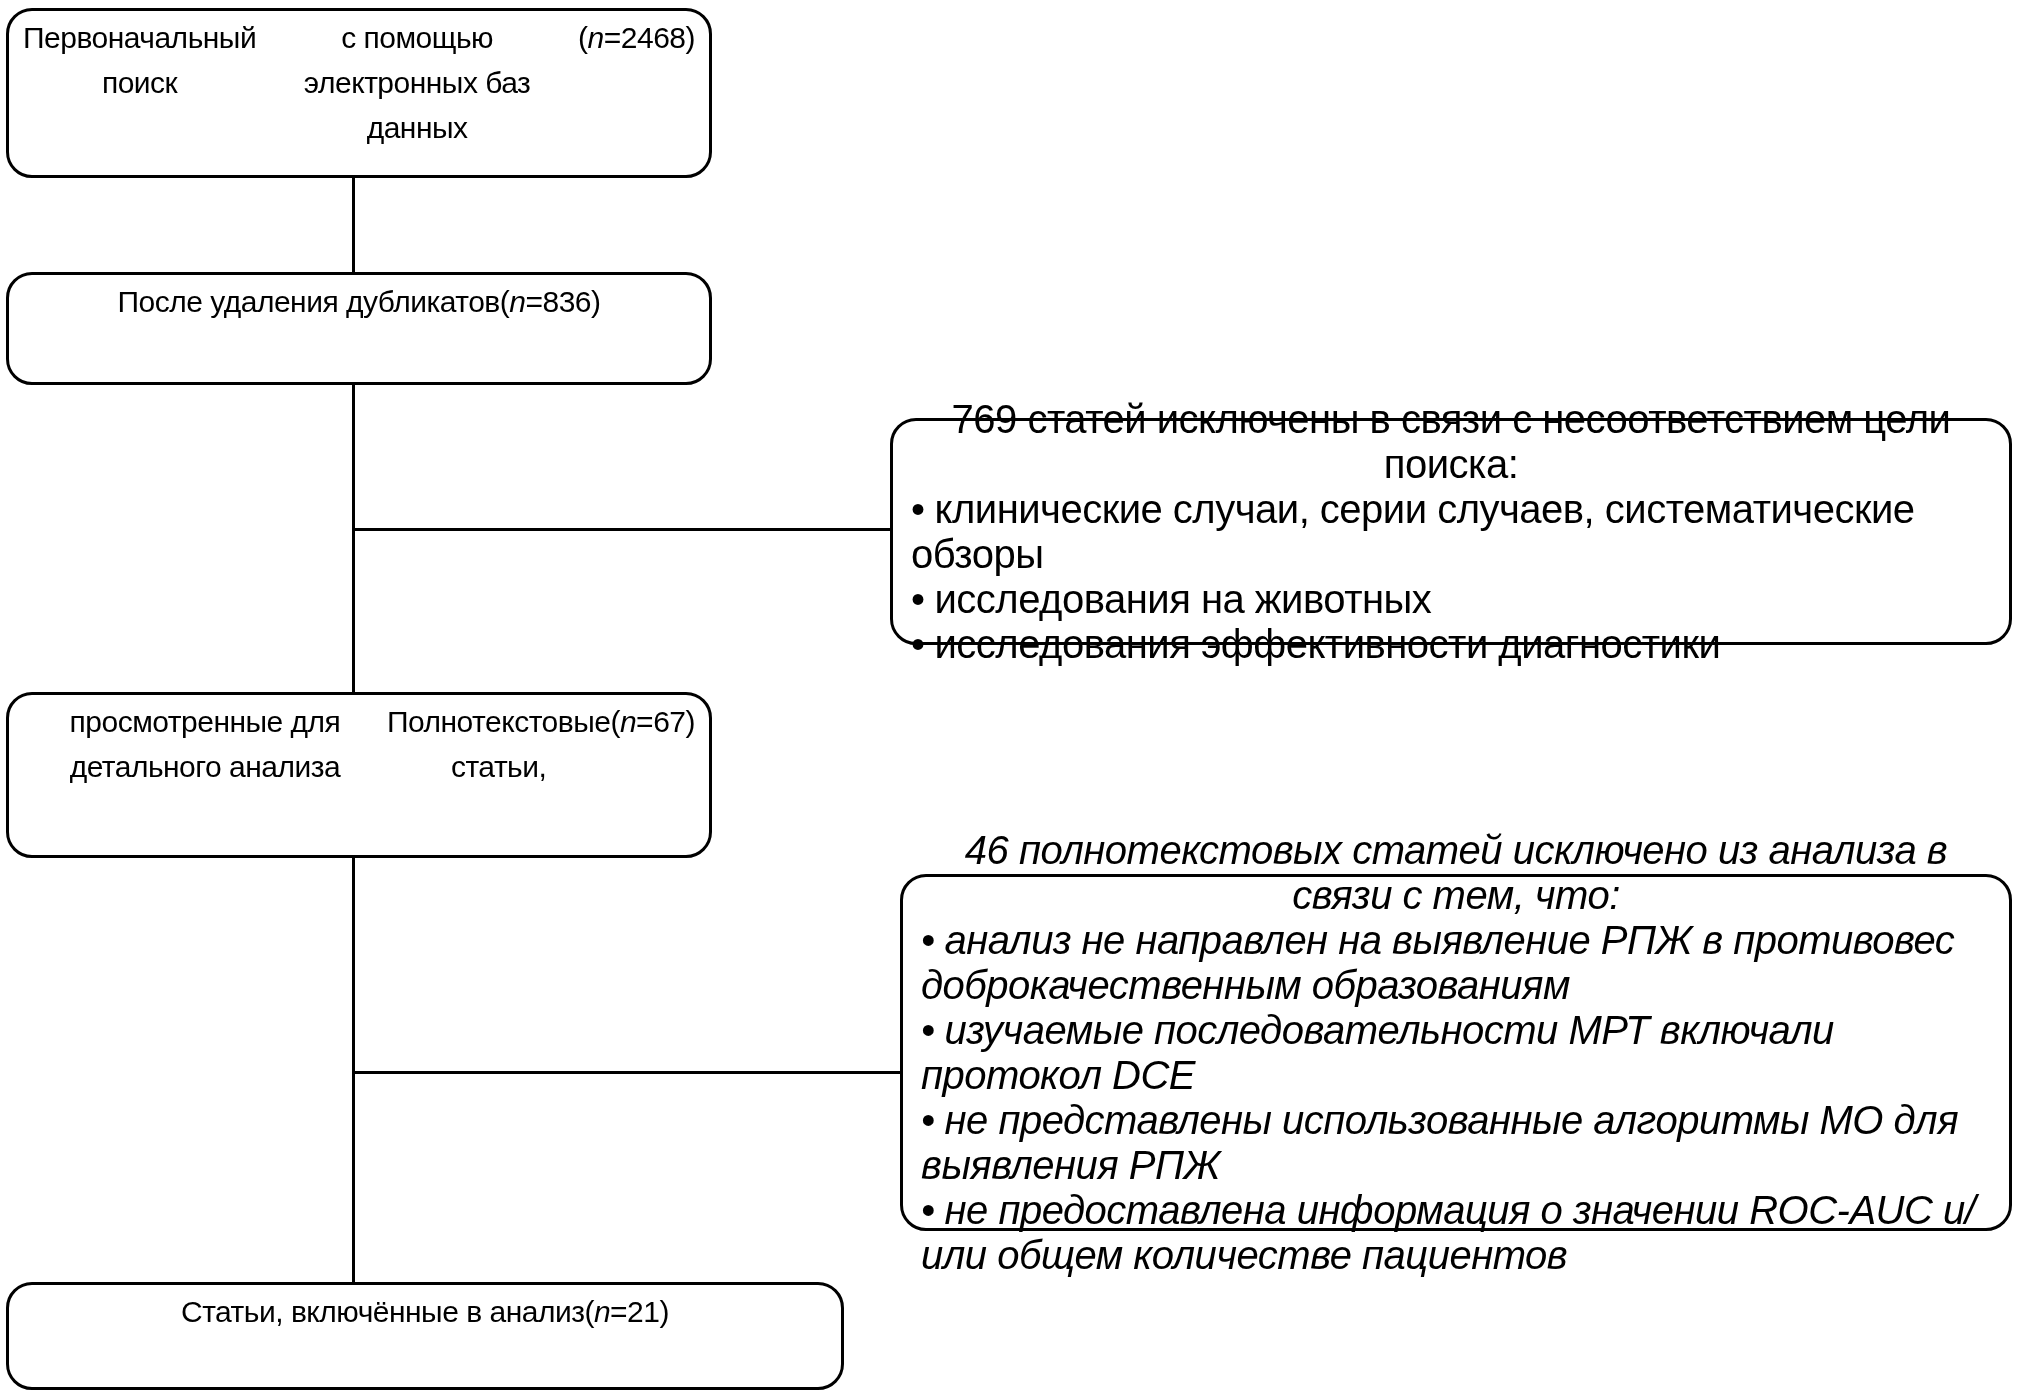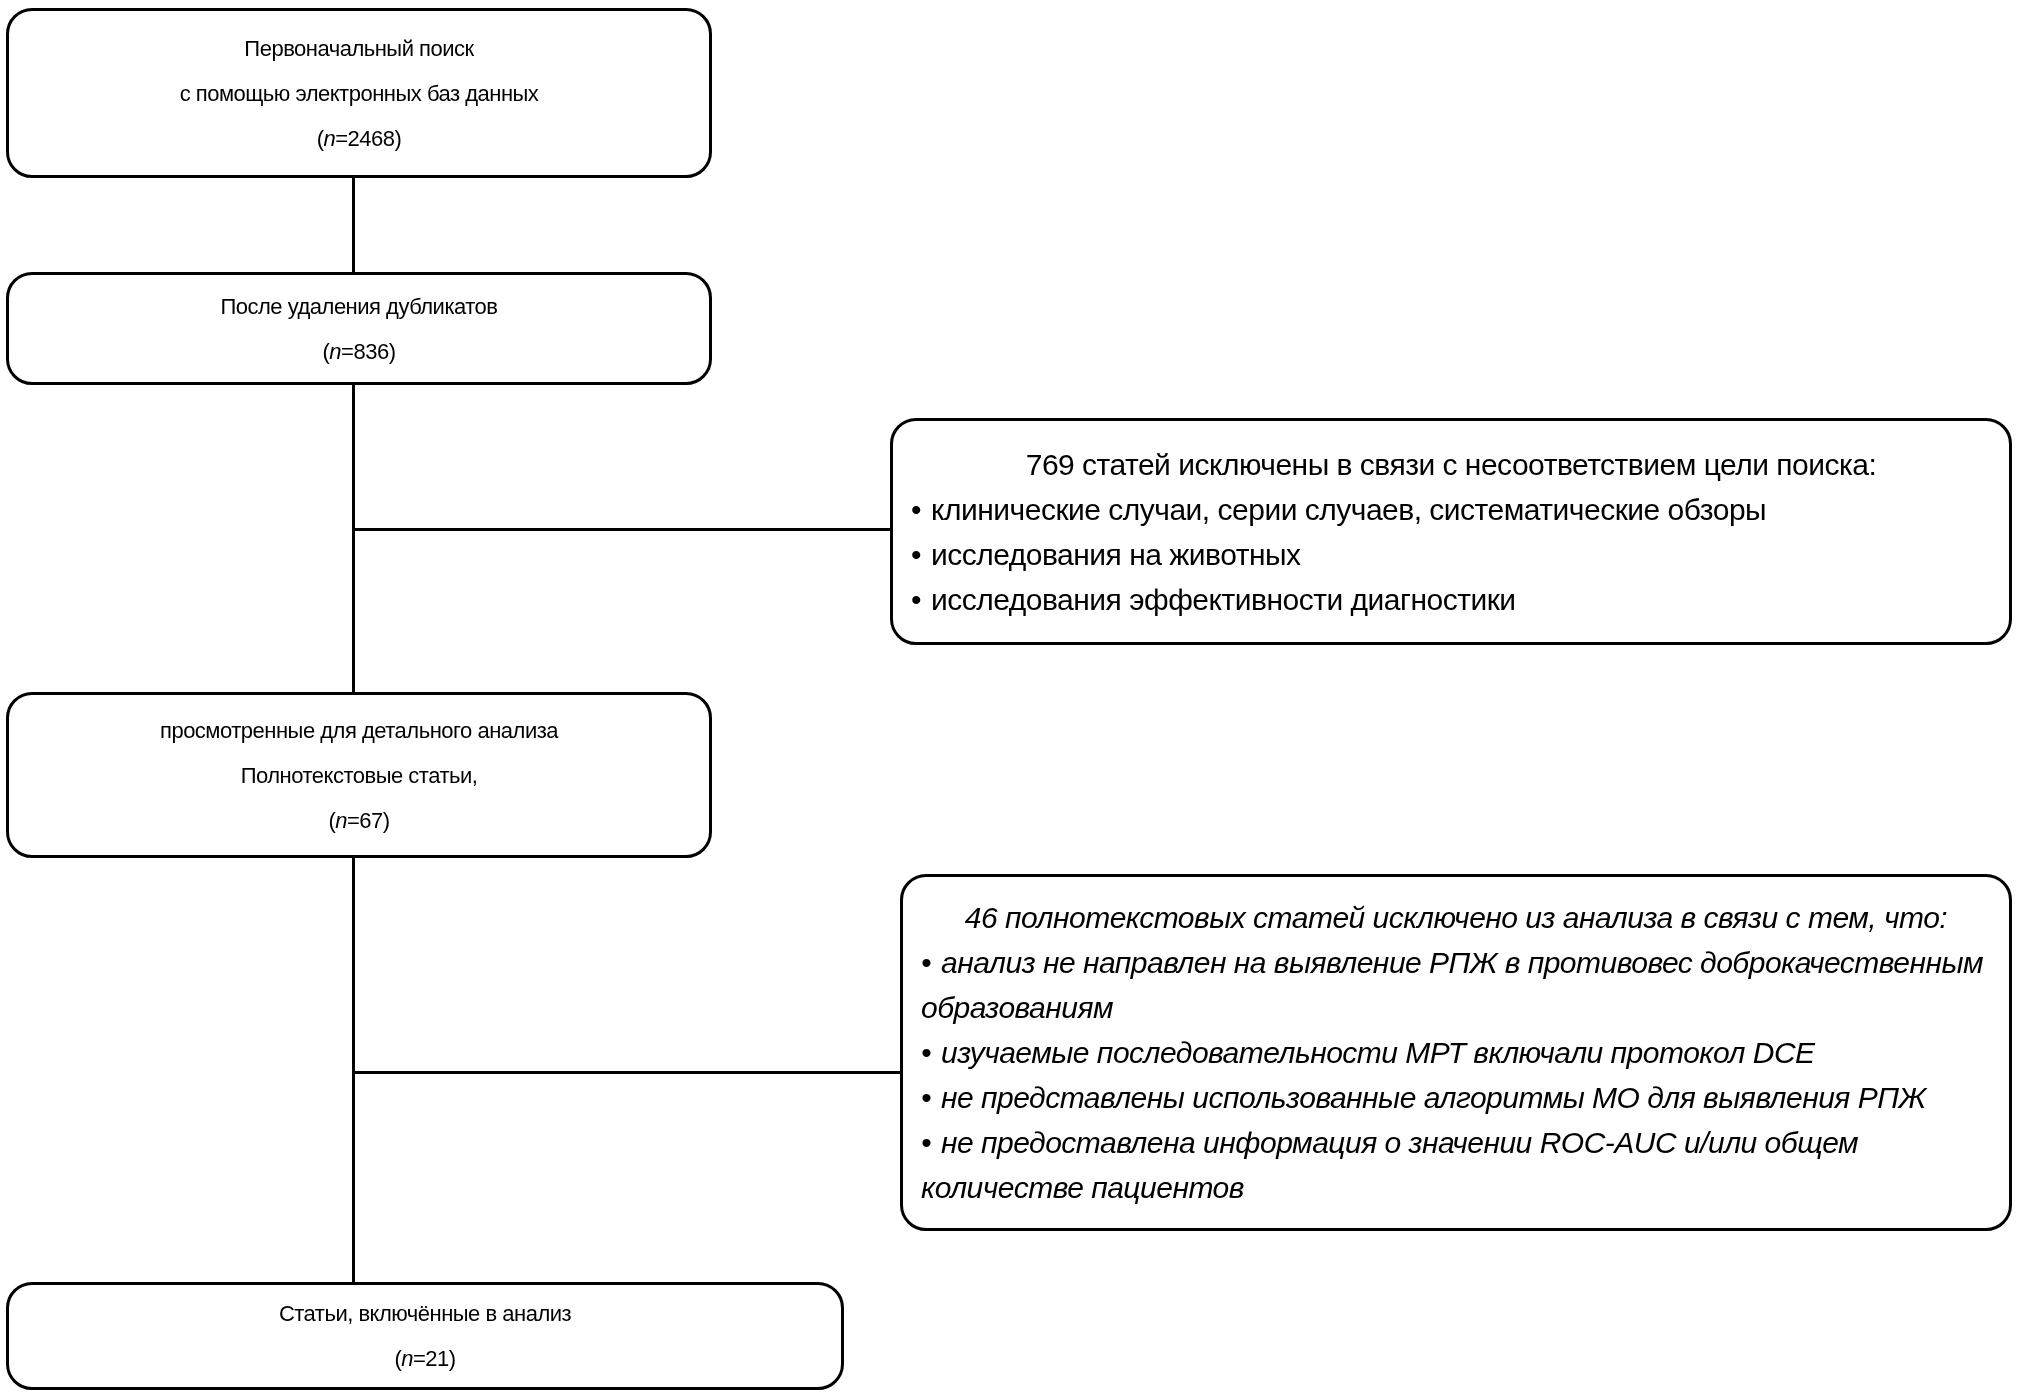--- a/index.html
+++ b/index.html
@@ -15,39 +15,39 @@
     color: #000000;
     overflow: hidden;
   }
   .flow-box {
     position: absolute;
     box-sizing: border-box;
     border: 3px solid #000000;
     border-radius: 26px;
     background: #ffffff;
     display: flex;
-    flex-direction: column;
+    flex-direction: row;
     justify-content: center;
     text-align: center;
-    font-size: 22px;
+    font-size: 30px;
     line-height: 45px;
     letter-spacing: -0.5px;
     padding: 4px 14px;
   }
   .excl-box {
     position: absolute;
     box-sizing: border-box;
     border: 3px solid #000000;
     border-radius: 26px;
     background: #ffffff;
     display: flex;
     flex-direction: column;
     justify-content: center;
     text-align: left;
-    font-size: 30px;
+    font-size: 40px;
     line-height: 45px;
     letter-spacing: -0.5px;
     padding: 17px 18px;
   }
   .excl-header {
     text-align: center;
   }
   .bullet-line {
     text-align: left;
   }

